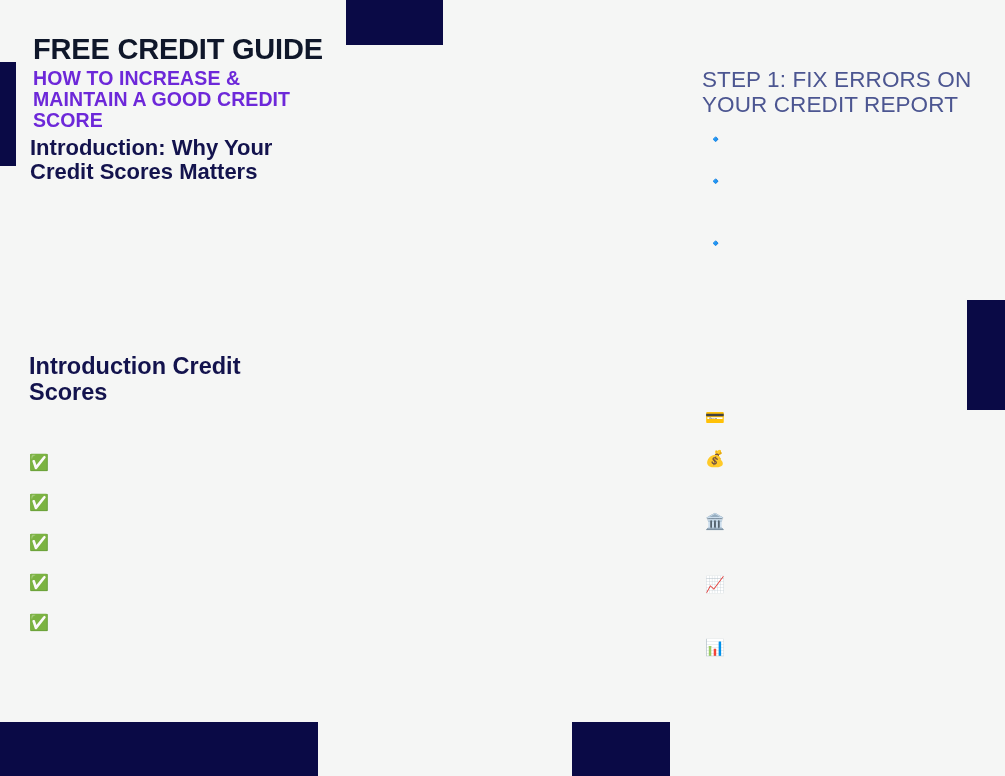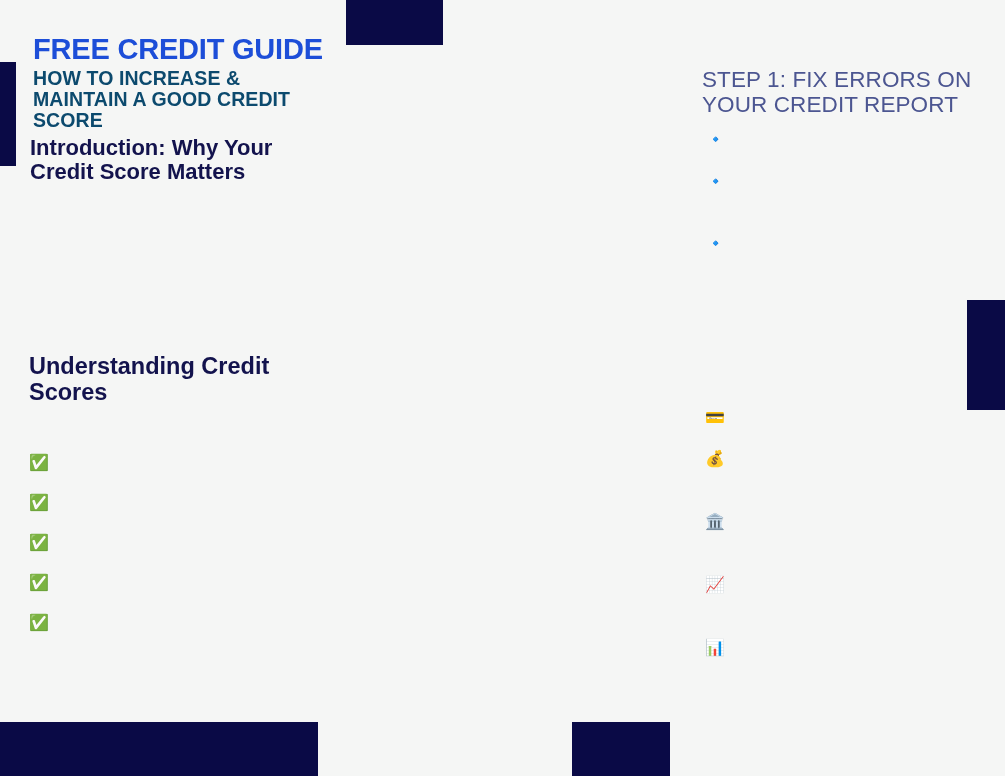--- a/index.html
+++ b/index.html
@@ -34,29 +34,29 @@
   
   .column { position: absolute; top: 0; height: 776px; }
   #col-left   { left: 0;    width: 340px; }
   #col-middle { left: 340px;width: 330px; }
   #col-right  { left: 670px;width: 335px; }
 
   
   .title-main {
     position: absolute;
     font-weight: bold;
-    color: #1d4ed8;
+    color: #0f172a;
     letter-spacing: -0.2px;
     line-height: 1.06;
     margin: 0;
   }
   .title-sub {
     position: absolute;
     font-weight: bold;
-    color: #0c4a6e;
+    color: #6d28d9;
     line-height: 1.08;
     letter-spacing: 0.1px;
     margin: 0;
   }
   .step-head {
     position: absolute;
     font-weight: normal;
     color: #4c5691;
     font-size: 22.5px;
     line-height: 1.11;
@@ -100,23 +100,23 @@
   <div class="navy-block" id="accent-right"></div>
   <div class="navy-block" id="accent-bottom-left"></div>
   <div class="navy-block" id="accent-bottom-mid"></div>
 
   <div class="column" id="col-left">
 
     <h1 class="title-main" id="free-credit-guide">FREE CREDIT GUIDE</h1>
 
     <h2 class="title-sub" id="guide-subtitle">HOW TO INCREASE &amp; MAINTAIN A GOOD CREDIT SCORE</h2>
 
-    <h3 class="section-head" id="intro-heading">Introduction: Why Your Credit Score Matters</h3>
+    <h3 class="section-head" id="intro-heading">Introduction: Why Your Credit Scores Matters</h3>
 
-    <h3 class="section-head" id="understanding-heading">Understanding Credit Scores</h3>
+    <h3 class="section-head" id="understanding-heading">Introduction Credit Scores</h3>
 
     <span class="glyph glyph-check" style="left:29px; top:455px;">✅</span>
     <span class="glyph glyph-check" style="left:29px; top:495px;">✅</span>
     <span class="glyph glyph-check" style="left:29px; top:535px;">✅</span>
     <span class="glyph glyph-check" style="left:29px; top:575px;">✅</span>
     <span class="glyph glyph-check" style="left:29px; top:615px;">✅</span>
   </div>
 
   <div class="column" id="col-middle">
 

